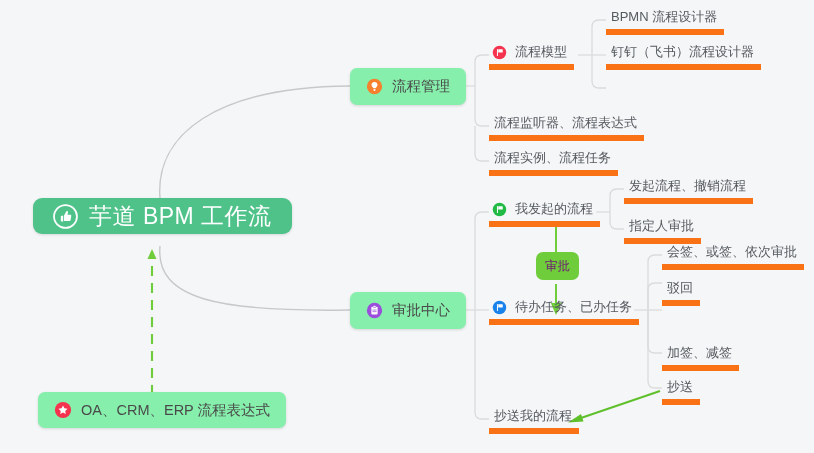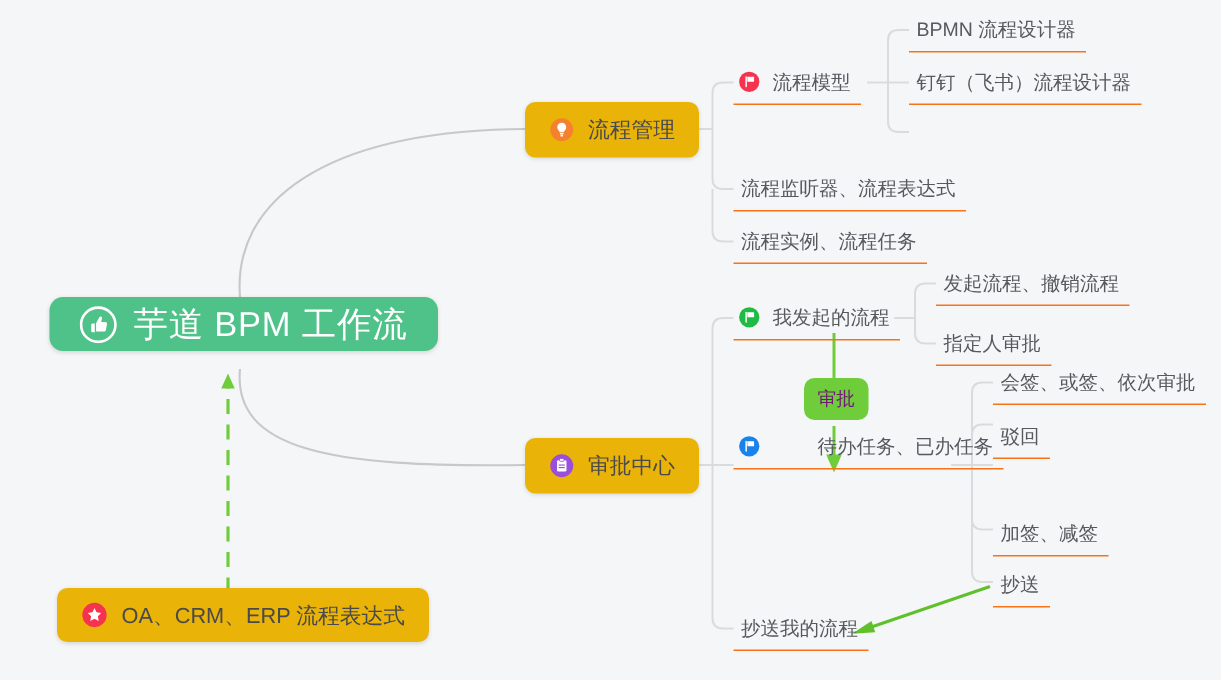--- a/index.html
+++ b/index.html
@@ -43,35 +43,35 @@
     padding: 0 20px;
     height: 36px;
     font-size: 23px;
     font-weight: 400;
     letter-spacing: 0.5px;
     box-shadow: 0 1px 3px rgba(0,0,0,0.12);
   }
   .root .label { margin-left: 11px; }
   
   .card {
-    background: #eab308;
+    background: #86efac;
     border-radius: 7px;
     height: 37px;
     padding: 0 16px;
     font-size: 14.5px;
     color: #4a4a4a;
     box-shadow: 0 1px 3px rgba(0,0,0,0.13);
   }
   .card .label { margin-left: 9px; }
   
   .leaf {
     height: 30px;
     font-size: 13px;
     color: #555a5f;
-    border-bottom: 1px solid #f97316;
+    border-bottom: 6px solid #f97316;
     padding: 0 7px 0 5px;
   }
   .leaf.with-icon { padding-left: 3px; }
   .leaf .label { margin-left: 0; }
   .leaf.with-icon .label { margin-left: 8px; }
   
   .tag {
     background: #6fcc3a;
     color: #701a75;
     border-radius: 7px;
@@ -222,21 +222,21 @@
     <span class="label">发起流程、撤销流程</span>
   </div>
   <div class="node leaf" style="left:624px; top:214px;">
     <span class="label">指定人审批</span>
   </div>
 
   <div class="node tag" style="left:536px; top:252px;">
     <span class="label">审批</span>
   </div>
 
-  <div class="node leaf with-icon" style="left:489px; top:283px;gap:30px;">
+  <div class="node leaf with-icon" style="left:489px; top:295px;">
     <span class="ico">
       <svg width="15" height="15" viewBox="0 0 20 20">
         <circle cx="10" cy="10" r="9" fill="#1a82eb"></circle>
         <rect x="6.6" y="5.2" width="1.3" height="9.6" rx="0.6" fill="#ffffff"></rect>
         <path d="M8.3 5.6h5.4c.4 0 .6.3.6.6v3.3c0 .4-.3.6-.6.6H8.3z" fill="#ffffff"></path>
       </svg>
     </span>
     <span class="label">待办任务、已办任务</span>
   </div>
 

